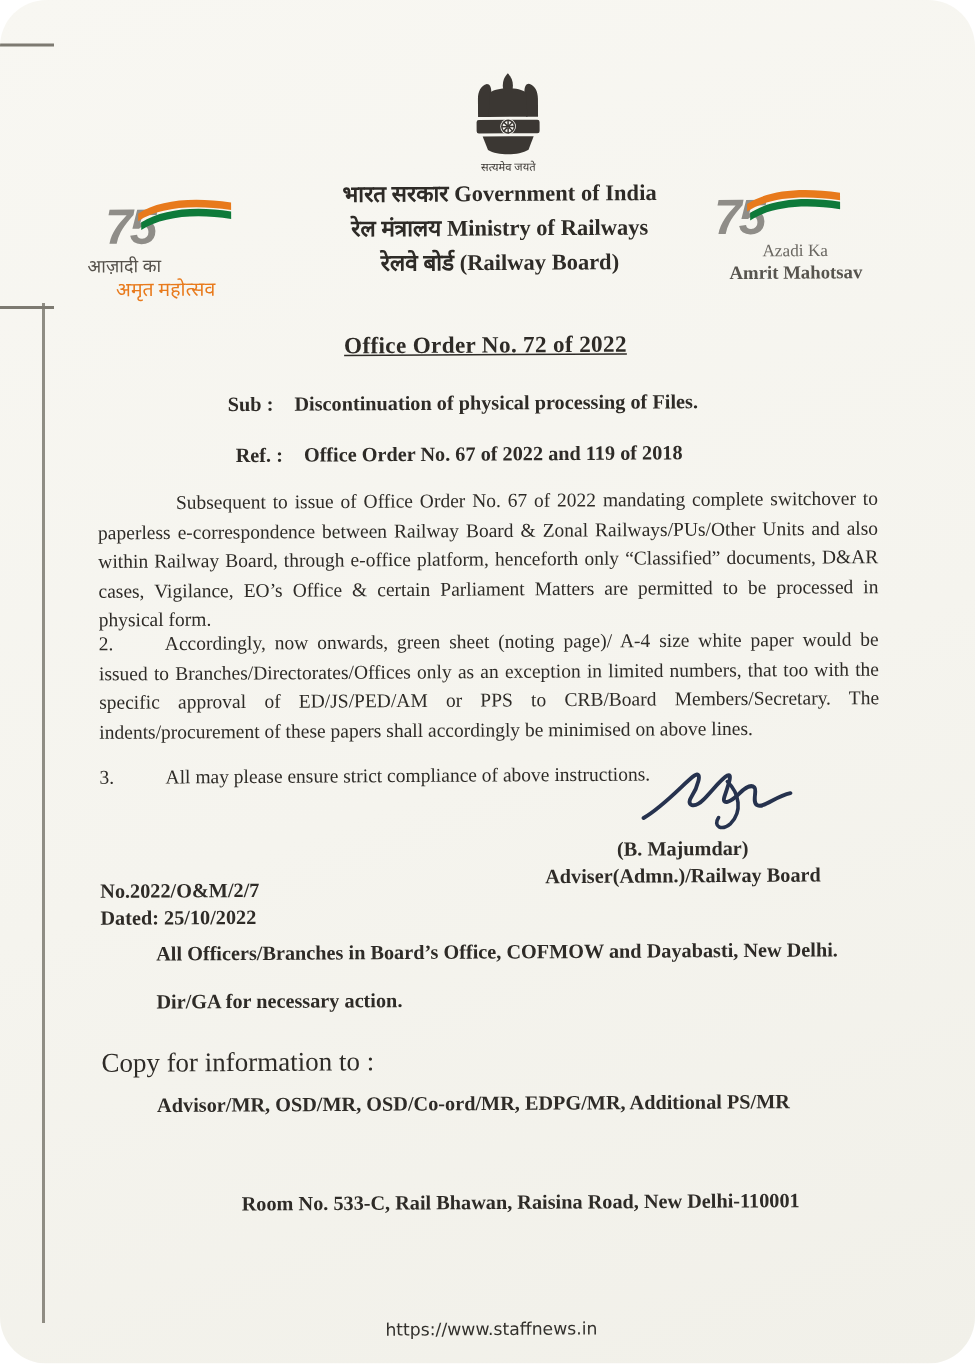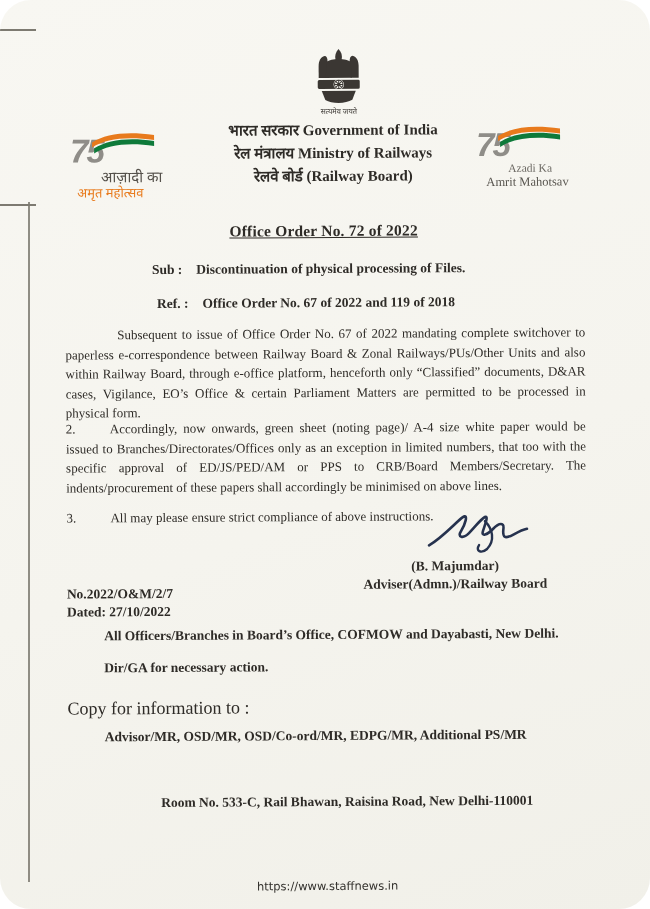--- a/index.html
+++ b/index.html
@@ -28,24 +28,24 @@
   .copylbl { font-size: 18px; white-space: nowrap; font-family: Liberation Serif, serif; }
   .footer-addr { font-size: 13.5px; font-weight: bold; }
   .website { font-size: 11.5px; font-family: "DejaVu Sans", "Liberation Sans", sans-serif; color: #33312d; }
   .artifact { position: absolute; background: #7d7a71; }
   .logo-num {
     font-family: "Liberation Sans", "DejaVu Sans", sans-serif;
     font-style: italic; font-weight: bold;
     font-size: 33px; color: #8f8d88; letter-spacing: -2px;
     line-height: 1;
   }
-  .cap-hi-1 { font-size: 15px; color: #55514b; text-align: right; line-height: 15px; }
+  .cap-hi-1 { font-size: 12px; color: #55514b; text-align: left; line-height: 15px; }
   .cap-hi-2 { font-size: 13px; color: #e87a1c; font-weight: normal; text-align: center; line-height: 16px; }
   .cap-en-1 { font-size: 11.5px; color: #6a6761; line-height: 13px; }
-  .cap-en-2 { font-size: 12.5px; color: #57544e; font-weight: normal; line-height: 15px; }
+  .cap-en-2 { font-size: 12.5px; color: #57544e; font-weight: bold; line-height: 15px; }
 </style>
 </head>
 <body>
 
 <div class="page">
 
   <div class="artifact" style="left:0; top:29px; width:36px; height:2px;"></div>
   <div class="artifact" style="left:0; top:204px; width:36px; height:2px;"></div>
   <div class="artifact" style="left:28px; top:202px; width:2px; height:680px; opacity:.85;"></div>
 
@@ -124,21 +124,21 @@
 
     <div class="abs" style="left:420px; top:508px; width:120px; height:50px;">
       <svg viewBox="0 0 115 50" width="120" height="50">
         <path d="M6 38 C20 30 34 14 40 10 C46 6 42 18 38 24 C34 30 40 32 46 26 C52 20 58 12 62 10 C66 8 62 18 60 24 C58 30 64 28 70 22 C74 18 78 16 80 18 C82 20 78 28 82 30 C86 32 94 24 104 22" stroke="#26324e" stroke-width="2.6" fill="none" stroke-linecap="round"></path>
         <path d="M62 14 C70 22 72 34 64 42 C58 47 52 44 56 38" stroke="#26324e" stroke-width="2.4" fill="none" stroke-linecap="round"></path>
       </svg>
     </div>
 
     <div class="abs signoff" style="left:66px; top:584px;">
       <div>No.2022/O&amp;M/2/7</div>
-      <div>Dated: 27/10/2022</div>
+      <div>Dated: 25/10/2022</div>
     </div>
 
     <div class="abs signoff center" style="left:352px; top:558px; width:205px;">
       <div>(B. Majumdar)</div>
       <div>Adviser(Admn.)/Railway Board</div>
     </div>
 
     <div class="abs dist" style="left:103px; top:627px;">All Officers/Branches in Board’s Office, COFMOW and Dayabasti, New Delhi.</div>
     <div class="abs dist" style="left:103px; top:659px;">Dir/GA for necessary action.</div>
     <div class="abs copylbl" style="left:66px; top:697px;">Copy for information to :</div>

